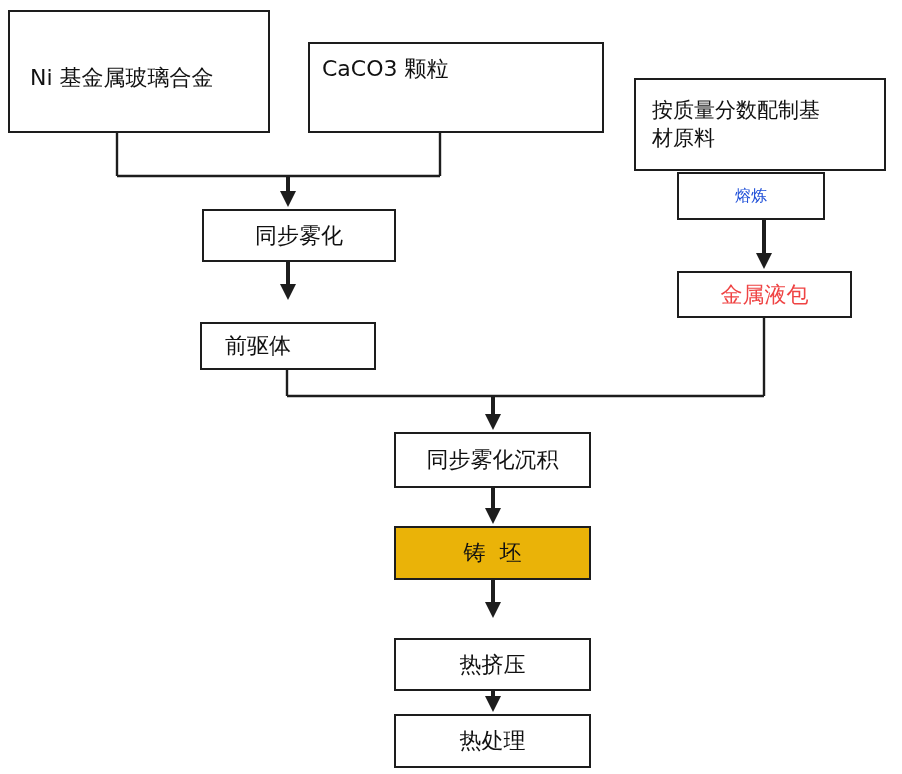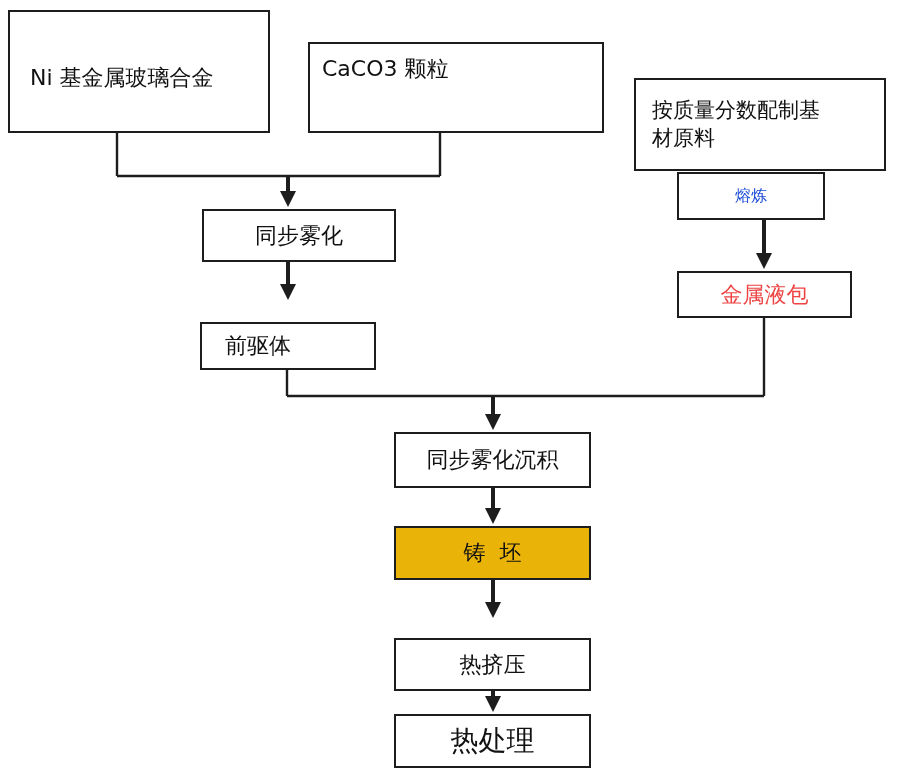--- a/index.html
+++ b/index.html
@@ -112,15 +112,15 @@
       <div class="node align-left" style="left: 308px; top: 42px; width: 296px; height: 91px; font-size: 22px; border-color: rgb(29, 29, 29); color: rgb(17, 17, 17); background: rgb(255, 255, 255); padding-left: 12px; align-items: flex-start; padding-top: 10px;"><span class="node-label">CaCO3 颗粒</span></div>
       <div class="node align-left" style="left: 634px; top: 42px; width: 252px; height: 93px; font-size: 21px; border-color: rgb(29, 29, 29); color: rgb(17, 17, 17); background: rgb(255, 255, 255); padding-left: 16px; margin-top: 36px;"><span class="node-label">按质量分数配制基
 材原料</span></div>
       <div class="node align-center" style="left: 202px; top: 209px; width: 194px; height: 53px; font-size: 22px; border-color: rgb(29, 29, 29); color: rgb(17, 17, 17); background: rgb(255, 255, 255);"><span class="node-label">同步雾化</span></div>
       <div class="node align-center" style="left: 677px; top: 172px; width: 148px; height: 48px; font-size: 16px; border-color: rgb(29, 29, 29); color: #1d4ed8; background: rgb(255, 255, 255);"><span class="node-label">熔炼</span></div>
       <div class="node align-left" style="left: 200px; top: 302px; width: 176px; height: 48px; font-size: 22px; border-color: rgb(29, 29, 29); color: rgb(17, 17, 17); background: rgb(255, 255, 255); padding-left: 23px; margin-top: 20px;"><span class="node-label">前驱体</span></div>
       <div class="node align-center" style="left: 677px; top: 271px; width: 175px; height: 47px; font-size: 22px; border-color: rgb(29, 29, 29); color: #ef4444; background: rgb(255, 255, 255);"><span class="node-label">金属液包</span></div>
       <div class="node align-center" style="left: 394px; top: 432px; width: 197px; height: 56px; font-size: 22px; border-color: rgb(29, 29, 29); color: rgb(17, 17, 17); background: rgb(255, 255, 255);"><span class="node-label">同步雾化沉积</span></div>
       <div class="node align-center" style="left: 394px; top: 526px; width: 197px; height: 54px; font-size: 22px; border-color: rgb(29, 29, 29); color: rgb(17, 17, 17); background: #eab308;"><span class="node-label">铸  坯</span></div>
       <div class="node align-center" style="left: 394px; top: 638px; width: 197px; height: 53px; font-size: 22px; border-color: rgb(29, 29, 29); color: rgb(17, 17, 17); background: rgb(255, 255, 255);"><span class="node-label">热挤压</span></div>
-      <div class="node align-center" style="left: 394px; top: 714px; width: 197px; height: 54px; font-size: 28px; border-color: rgb(29, 29, 29); color: rgb(17, 17, 17); background: rgb(255, 255, 255);"><span class="node-label">热处理</span></div>
+      <div class="node align-center" style="left: 394px; top: 714px; width: 197px; height: 54px; font-size: 22px; border-color: rgb(29, 29, 29); color: rgb(17, 17, 17); background: rgb(255, 255, 255);"><span class="node-label">热处理</span></div>
     </div>
 </div>
 
 </body></html>

